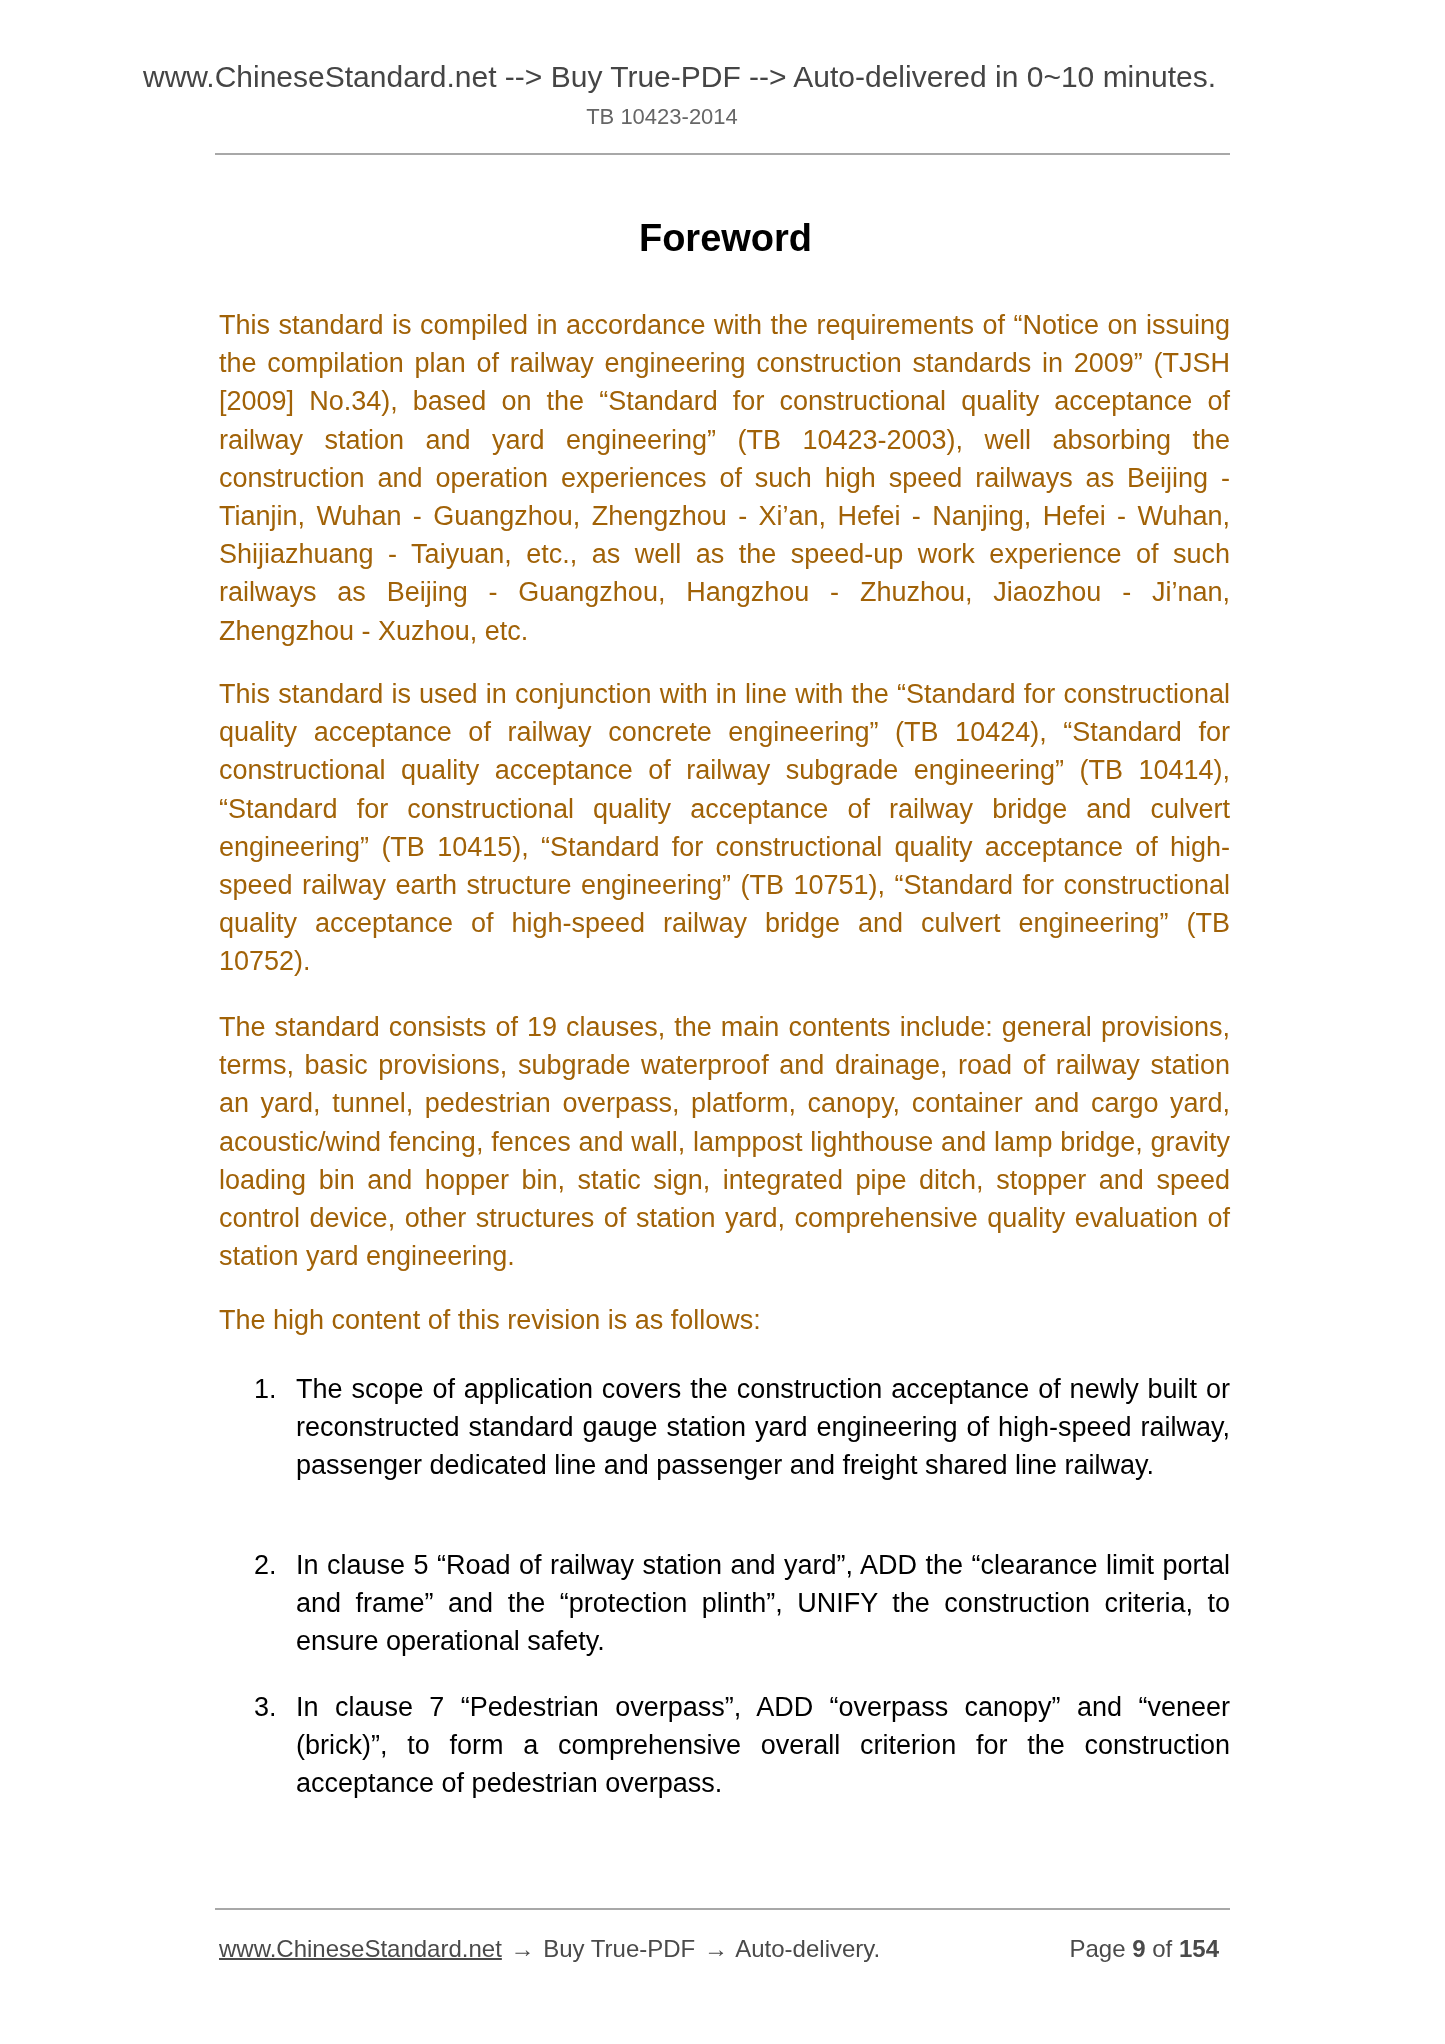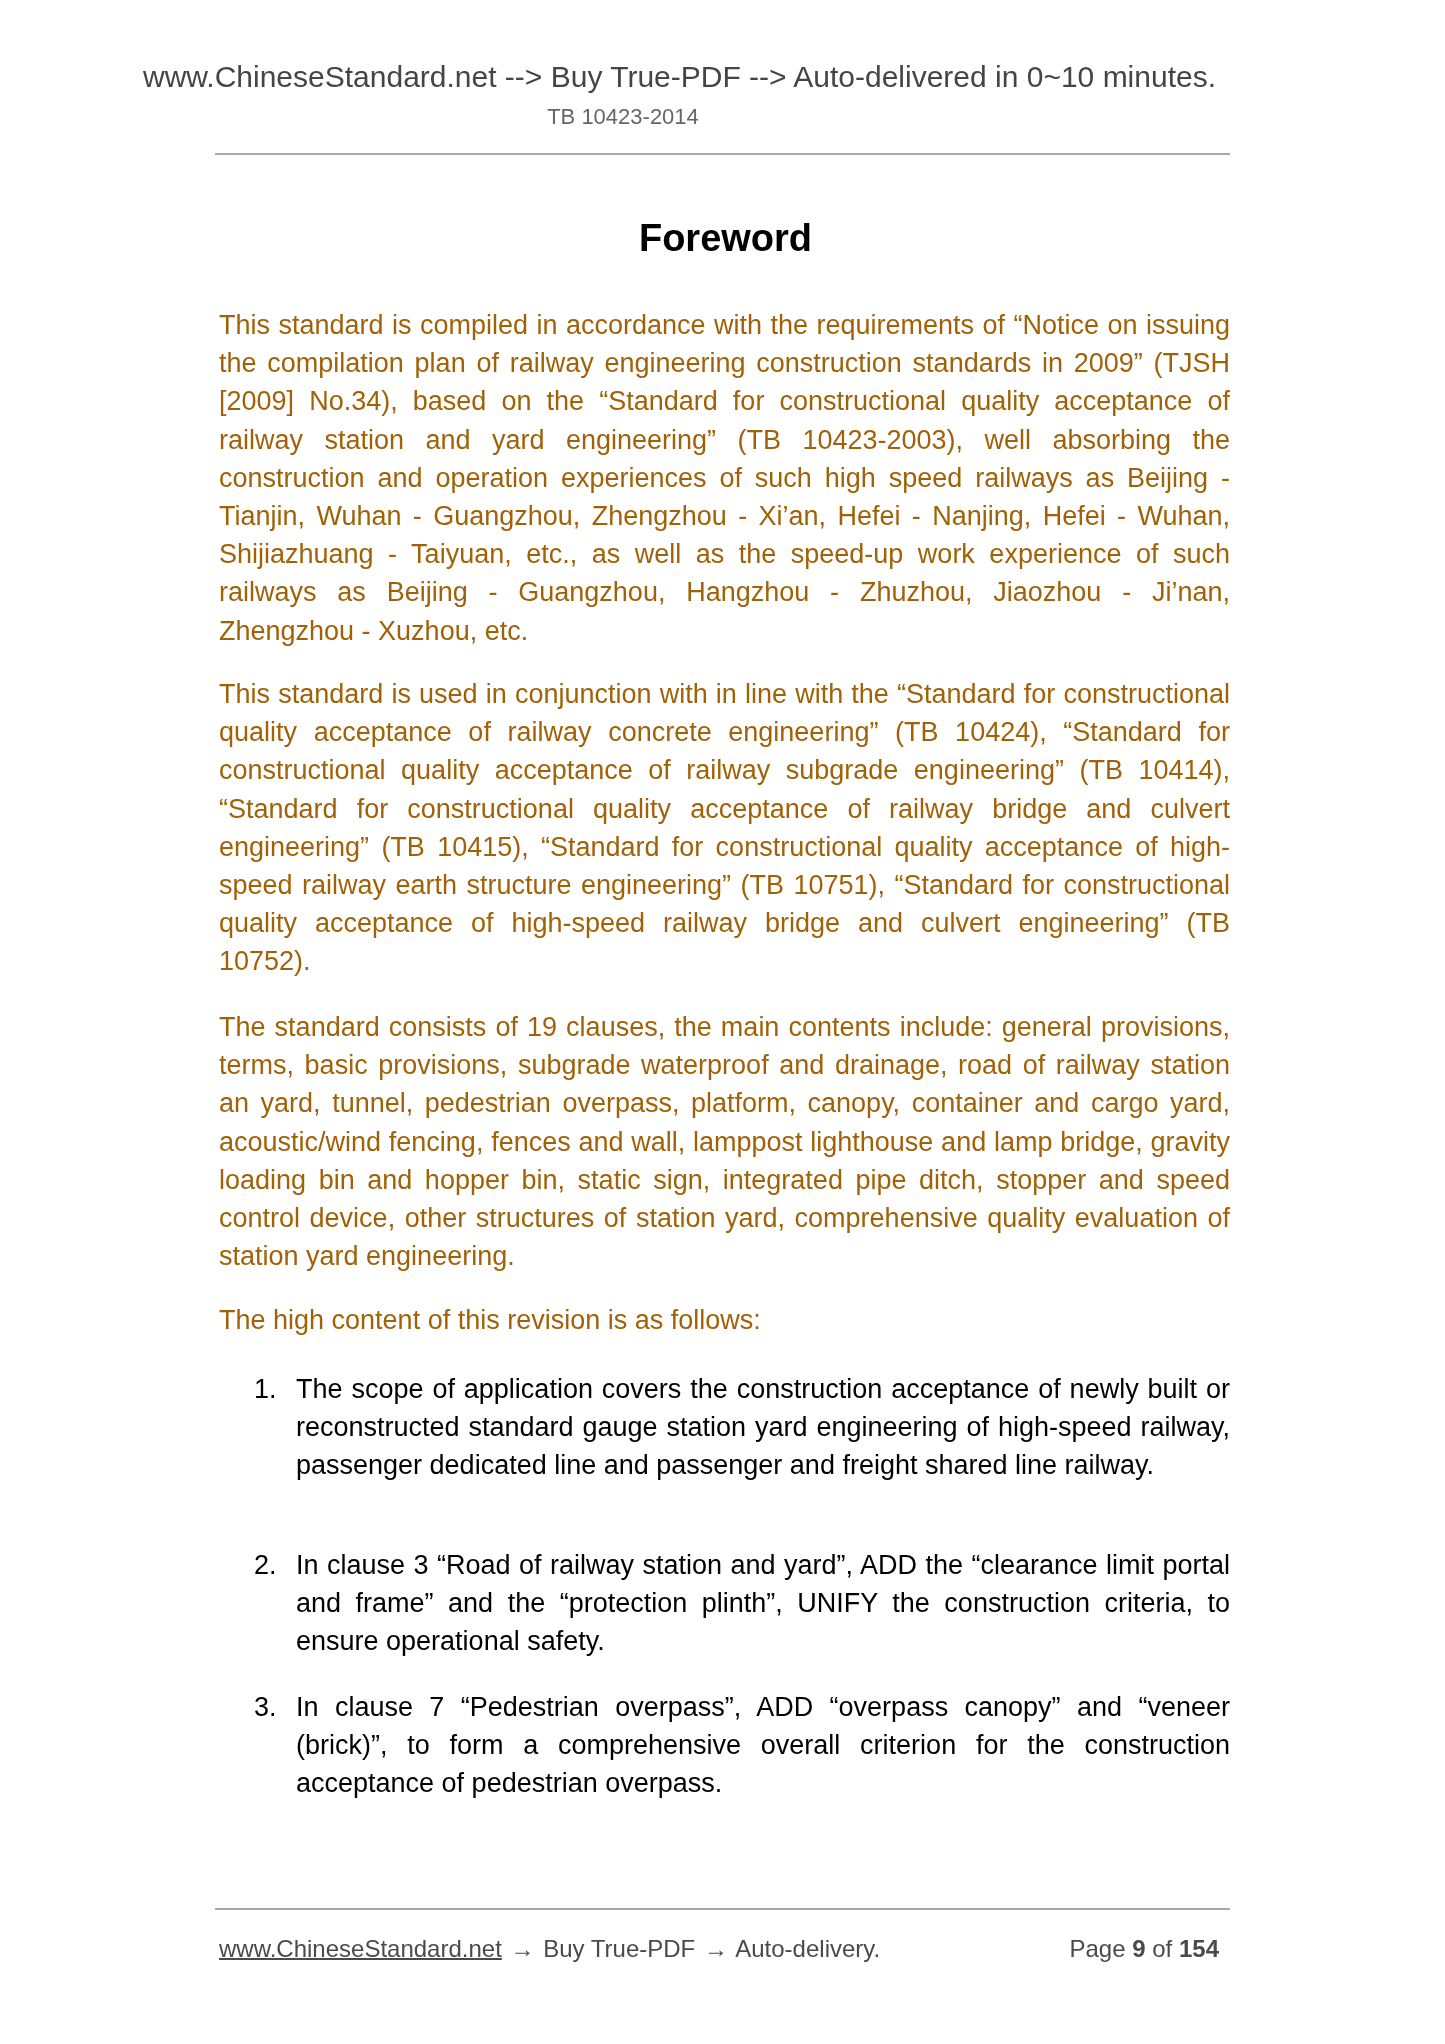--- a/index.html
+++ b/index.html
@@ -35,20 +35,21 @@
   }
   .header-code {
     position: absolute;
     top: 103px;
     left: 0;
     width: 1246px;
     text-align: center;
     font-size: 22px;
     line-height: 28px;
     color: #666666;
+    padding-left: 39px;
   }
   .header-rule {
     position: absolute;
     top: 153px;
     left: 215px;
     width: 1015px;
     height: 0;
     border-top: 2px solid #a8a8a8;
   }
   .title {
@@ -145,21 +146,21 @@
 <p class="body-text" style="top:675px;">This standard is used in conjunction with in line with the “Standard for constructional quality acceptance of railway concrete engineering” (TB 10424), “Standard for constructional quality acceptance of railway subgrade engineering” (TB 10414), “Standard for constructional quality acceptance of railway bridge and culvert engineering” (TB 10415), “Standard for constructional quality acceptance of high-speed railway earth structure engineering” (TB 10751), “Standard for constructional quality acceptance of high-speed railway bridge and culvert engineering” (TB 10752).</p>
 <p class="body-text" style="top:1008px;">The standard consists of 19 clauses, the main contents include: general provisions, terms, basic provisions, subgrade waterproof and drainage, road of railway station an yard, tunnel, pedestrian overpass, platform, canopy, container and cargo yard, acoustic/wind fencing, fences and wall, lamppost lighthouse and lamp bridge, gravity loading bin and hopper bin, static sign, integrated pipe ditch, stopper and speed control device, other structures of station yard, comprehensive quality evaluation of station yard engineering.</p>
 <p class="body-text" style="top:1301px;">The high content of this revision is as follows:</p>
 
 <div class="list-item" style="top:1370px;">
   <span class="list-num">1.</span>
   <span class="list-text">The scope of application covers the construction acceptance of newly built or reconstructed standard gauge station yard engineering of high-speed railway, passenger dedicated line and passenger and freight shared line railway.</span>
 </div>
 <div class="list-item" style="top:1546px;">
   <span class="list-num">2.</span>
-  <span class="list-text">In clause 3 “Road of railway station and yard”, ADD the “clearance limit portal and frame” and the “protection plinth”, UNIFY the construction criteria, to ensure operational safety.</span>
+  <span class="list-text">In clause 5 “Road of railway station and yard”, ADD the “clearance limit portal and frame” and the “protection plinth”, UNIFY the construction criteria, to ensure operational safety.</span>
 </div>
 <div class="list-item" style="top:1688px;">
   <span class="list-num">3.</span>
   <span class="list-text">In clause 7 “Pedestrian overpass”, ADD “overpass canopy” and “veneer (brick)”, to form a comprehensive overall criterion for the construction acceptance of pedestrian overpass.</span>
 </div>
 
 <div class="footer-rule"></div>
 <footer class="footer">
   <a class="footer-link">www.ChineseStandard.net</a>
   <span class="footer-arrow">→</span>

